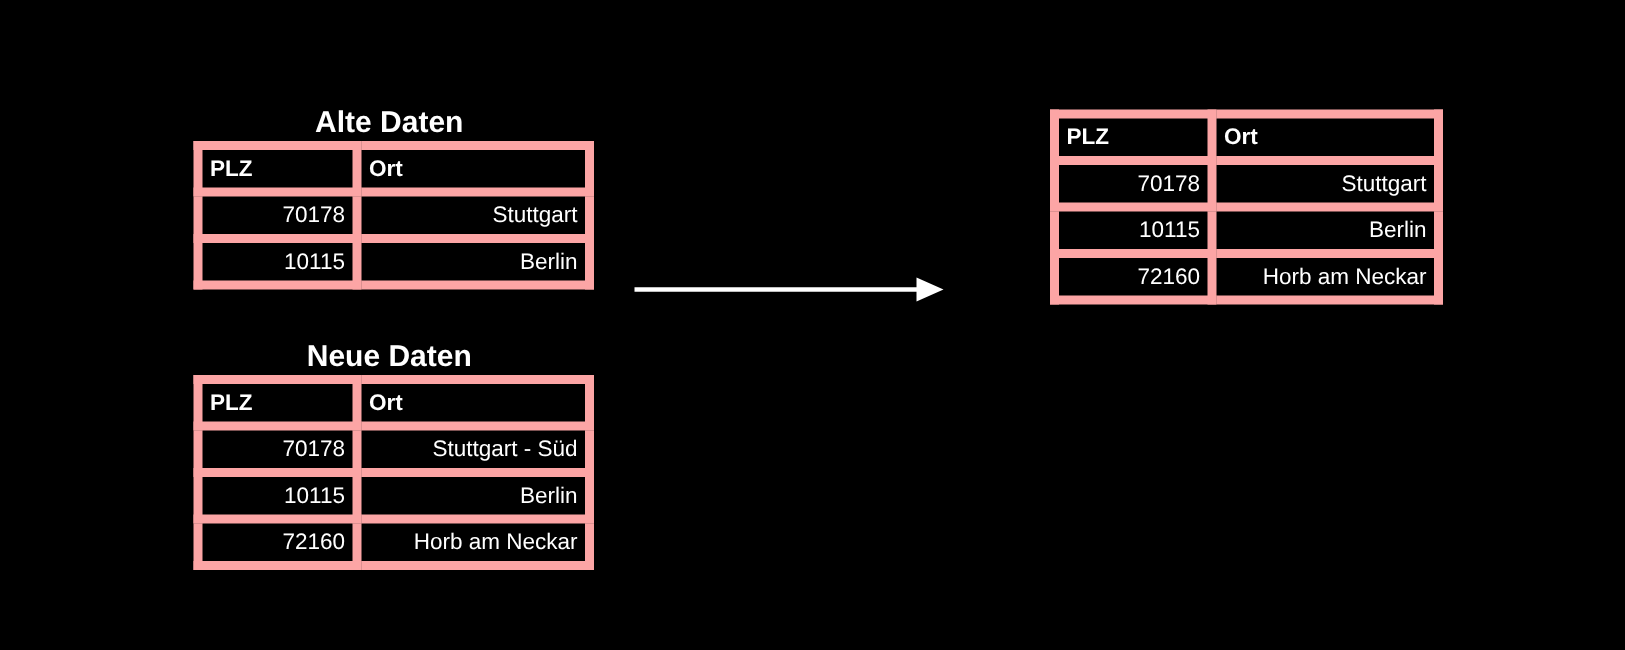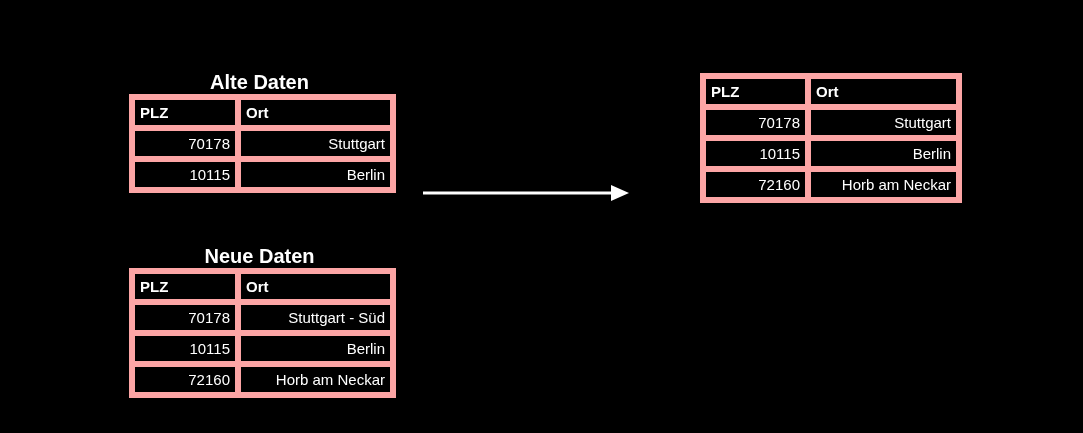--- a/index.html
+++ b/index.html
@@ -87,21 +87,21 @@
           <td class="ort">Stuttgart</td>
         </tr>
         <tr>
           <td class="plz">10115</td>
           <td class="ort">Berlin</td>
         </tr>
       </tbody>
     </table>
   </div>
 
-  <div class="table-group" style="left:129px; top:247px; width:261px;">
+  <div class="table-group" style="left:129px; top:229px; width:261px;">
     <div class="table-title">Neue Daten</div>
     <table class="data-table">
       <colgroup>
           <col style="width:106px">
           <col style="width:155px">
         </colgroup>
       <thead>
         <tr>
           <th>PLZ</th>
           <th>Ort</th>

